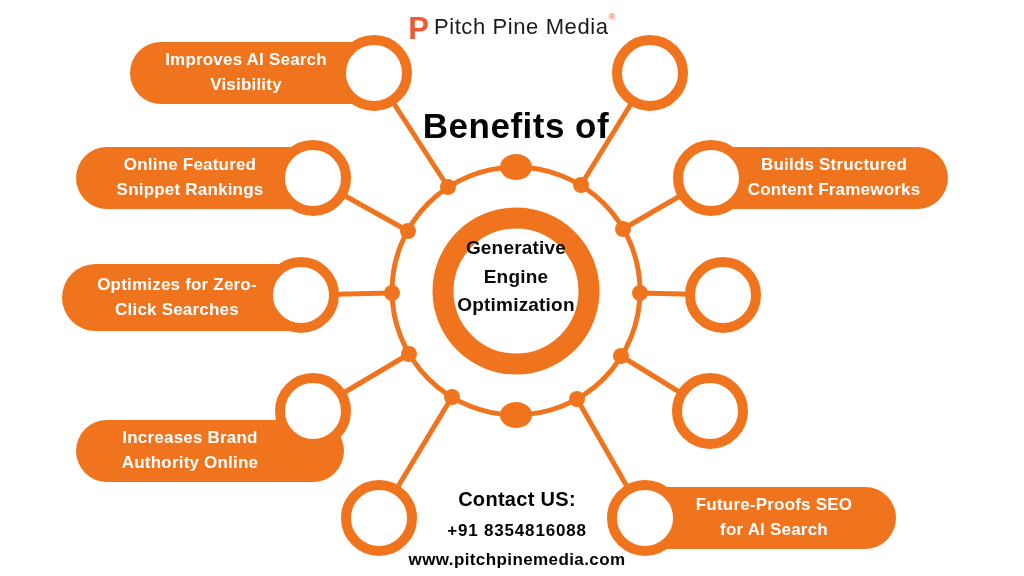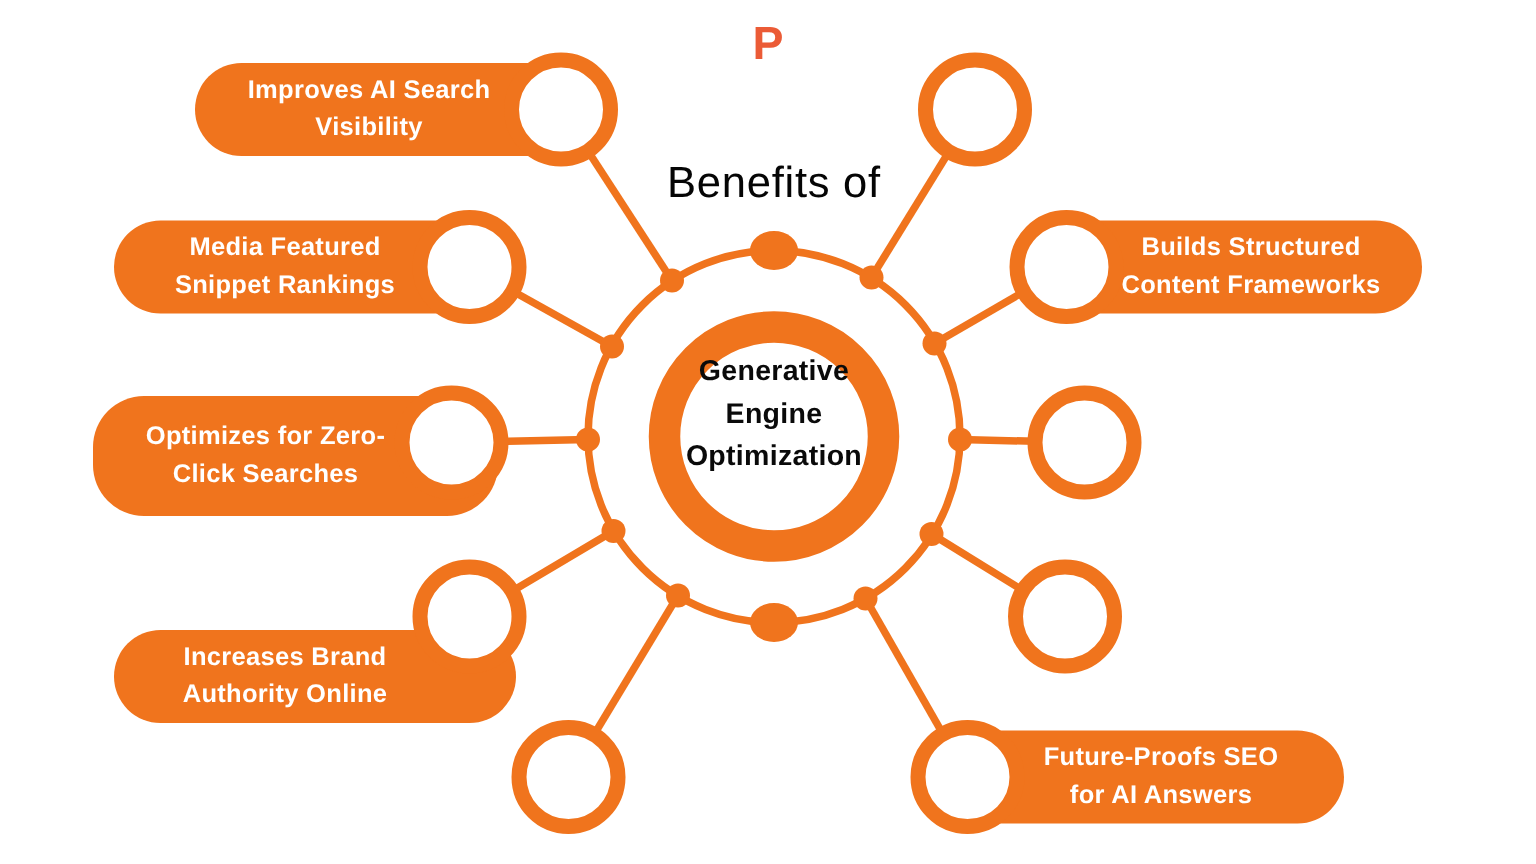--- a/index.html
+++ b/index.html
@@ -21,21 +21,21 @@
     position:absolute;z-index:3;width:76px;height:76px;box-sizing:border-box;
     border:10px solid var(--accent);background:#ffffff;border-radius:50%;
   }
   .hub-label{
     position:absolute;z-index:4;left:441px;top:234px;width:150px;
     text-align:center;font-weight:bold;font-size:19px;line-height:1.5;color:#0a0a0a;
     white-space:pre-line;letter-spacing:.2px;
   }
   .title{
     position:absolute;z-index:4;left:366px;top:106px;width:300px;text-align:center;
-    font-weight:normal;font-size:29px;color:var(--ink);letter-spacing:.5px;
+    font-weight:bold;font-size:35px;color:var(--ink);letter-spacing:.5px;
   }
   .logo{
     position:absolute;z-index:4;top:13px;left:0;width:100%;
     display:flex;align-items:flex-start;justify-content:center;gap:5px;
   }
   .logo .p-icon{color:var(--logoP);font-size:31px;font-weight:bold;line-height:1;}
   .logo .brand{color:#1b1b1b;font-size:22px;font-weight:500;letter-spacing:.6px;line-height:1.3;}
   .logo .reg{color:#e8825a;font-size:9px;font-weight:bold;vertical-align:top;line-height:1;}
   .contact{
     position:absolute;z-index:4;left:387px;top:488px;width:260px;text-align:center;color:#000;
@@ -75,41 +75,42 @@
       <circle cx="621" cy="356" r="8"></circle>
       <circle cx="577" cy="399" r="8"></circle>
       <ellipse cx="516" cy="167" rx="16" ry="13"></ellipse>
       <ellipse cx="516" cy="415" rx="16" ry="13"></ellipse>
     </g>
     <circle cx="516" cy="291" r="73" stroke="#F0741D" stroke-width="21" fill="#ffffff"></circle>
   </svg>
 
   <div class="logo">
     <span class="p-icon">P</span>
+    <span class="brand"><span>Pitch Pine Media</span><sup class="reg">®</sup></span>
   </div>
 
   <div class="title">Benefits of</div>
 
   <div class="hub-label">Generative
 Engine
 Optimization</div>
 
   <div class="pill pill-left" style="left:130px;top:42px;width:272px;height:62px;">
     <span>Improves AI Search
 Visibility</span>
   </div>
   <div class="node" style="left:336px;top:35px;"></div>
 
   <div class="pill pill-left" style="left:76px;top:147px;width:268px;height:62px;">
-    <span>Media Featured
+    <span>Online Featured
 Snippet Rankings</span>
   </div>
   <div class="node" style="left:275px;top:140px;"></div>
 
-  <div class="pill pill-left" style="left:62px;top:264px;width:270px;height:80px;">
+  <div class="pill pill-left" style="left:62px;top:264px;width:270px;height:67px;">
     <span>Optimizes for Zero-
 Click Searches</span>
   </div>
   <div class="node" style="left:263px;top:257px;"></div>
 
   <div class="pill pill-left" style="left:76px;top:380px;width:268px;height:62px;margin-top:40px;">
     <span>Increases Brand
 Authority Online</span>
   </div>
   <div class="node" style="left:275px;top:373px;"></div>
@@ -123,18 +124,23 @@
 Content Frameworks</span>
   </div>
   <div class="node" style="left:673px;top:140px;"></div>
 
   <div class="node" style="left:685px;top:257px;"></div>
 
   <div class="node" style="left:672px;top:373px;"></div>
 
   <div class="pill pill-right" style="left:612px;top:487px;width:284px;height:62px;">
     <span>Future-Proofs SEO
-for AI Answers</span>
+for AI Search</span>
   </div>
   <div class="node" style="left:607px;top:480px;"></div>
 
+  <div class="contact">
+    <div class="c-head">Contact US:</div>
+    <div class="c-phone">+91 8354816088</div>
+    <div class="c-web">www.pitchpinemedia.com</div>
+  </div>
 
 </div>
 
 </body></html>

